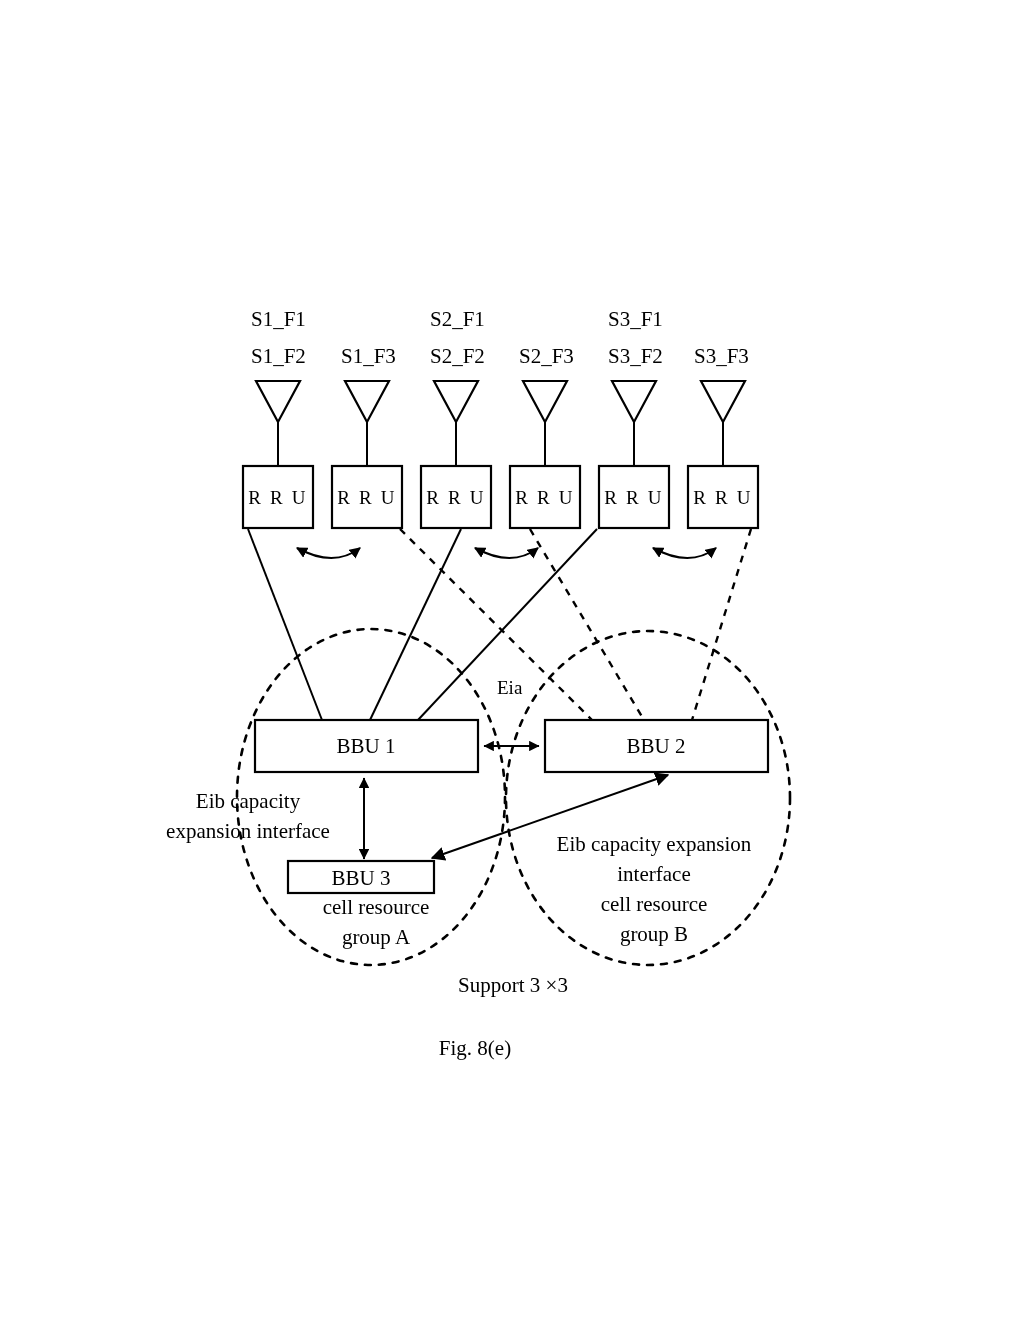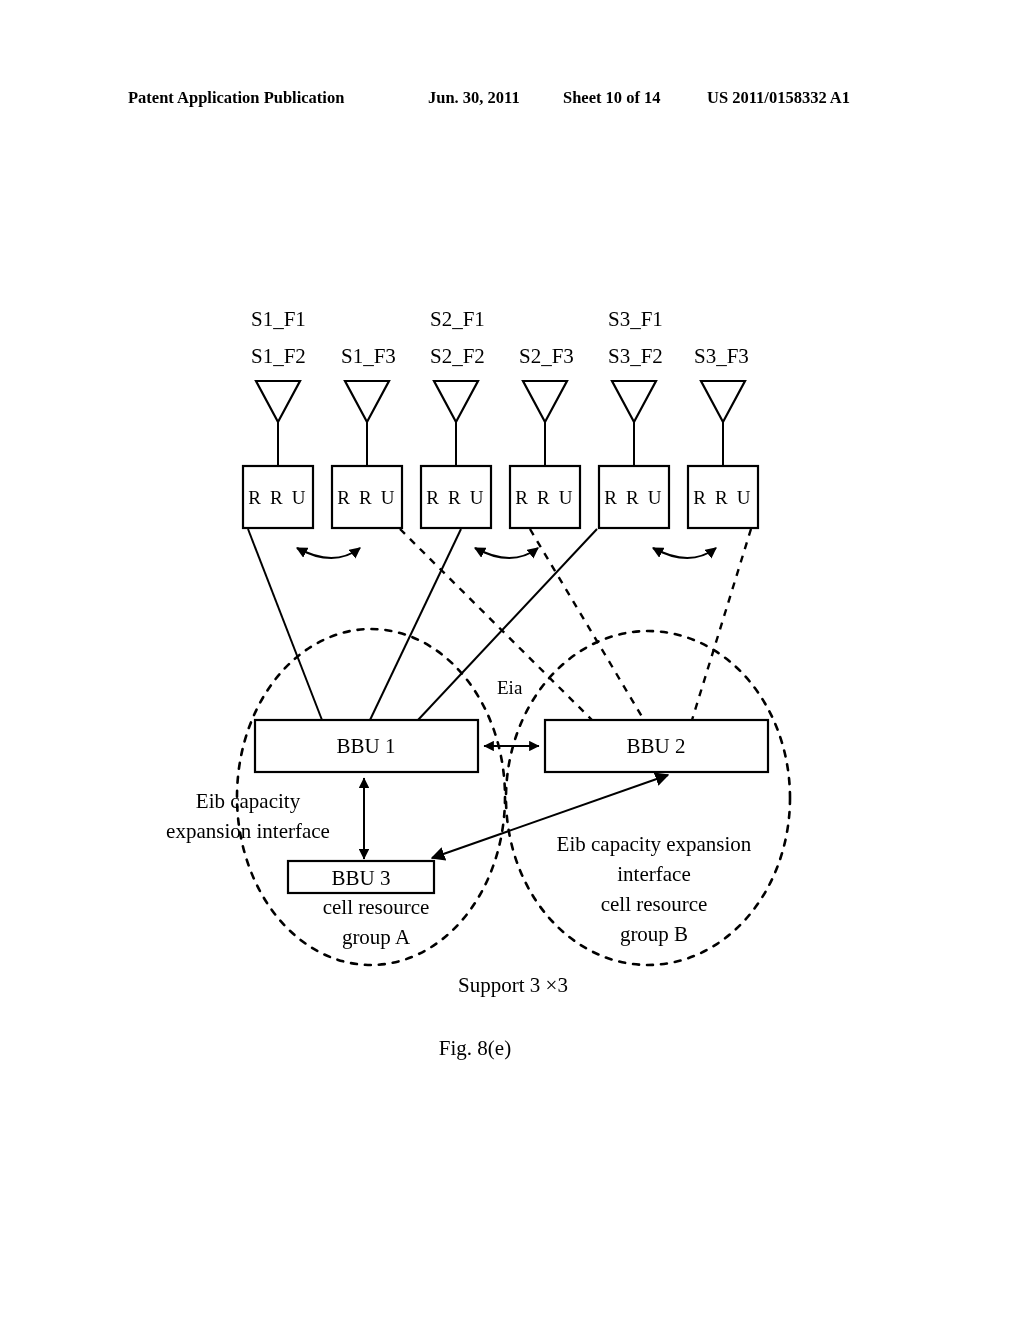--- a/index.html
+++ b/index.html
@@ -82,26 +82,20 @@
     stroke: #000;
     stroke-width: 2.2;
     fill: none;
   }
 </style>
 </head>
 <body>
 
 <div id="page">
 
-  <div class="hdr">
-    <span class="hdr-pub">Patent Application Publication</span>
-    <span class="hdr-date">Jun. 30, 2011</span>
-    <span class="hdr-sheet">Sheet 10 of 14</span>
-    <span class="hdr-num">US 2011/0158332 A1</span>
-  </div>
 
   <svg id="figure" viewBox="0 0 1024 1320">
     <defs>
       <marker id="solidArrow" viewBox="0 0 10 10" refX="9" refY="5" markerWidth="7" markerHeight="7" orient="auto-start-reverse">
         <path d="M 0 0 L 10 5 L 0 10 z" fill="#000"></path>
       </marker>
       <marker id="fatArrow" viewBox="0 0 10 10" refX="9.5" refY="5" markerWidth="5.2" markerHeight="5.2" orient="auto-start-reverse">
         <path d="M 0 0 L 10 5 L 0 10 z" fill="#000"></path>
       </marker>
       <marker id="arcArrow" viewBox="0 0 10 10" refX="9" refY="5" markerWidth="5.6" markerHeight="5.6" orient="auto-start-reverse">

